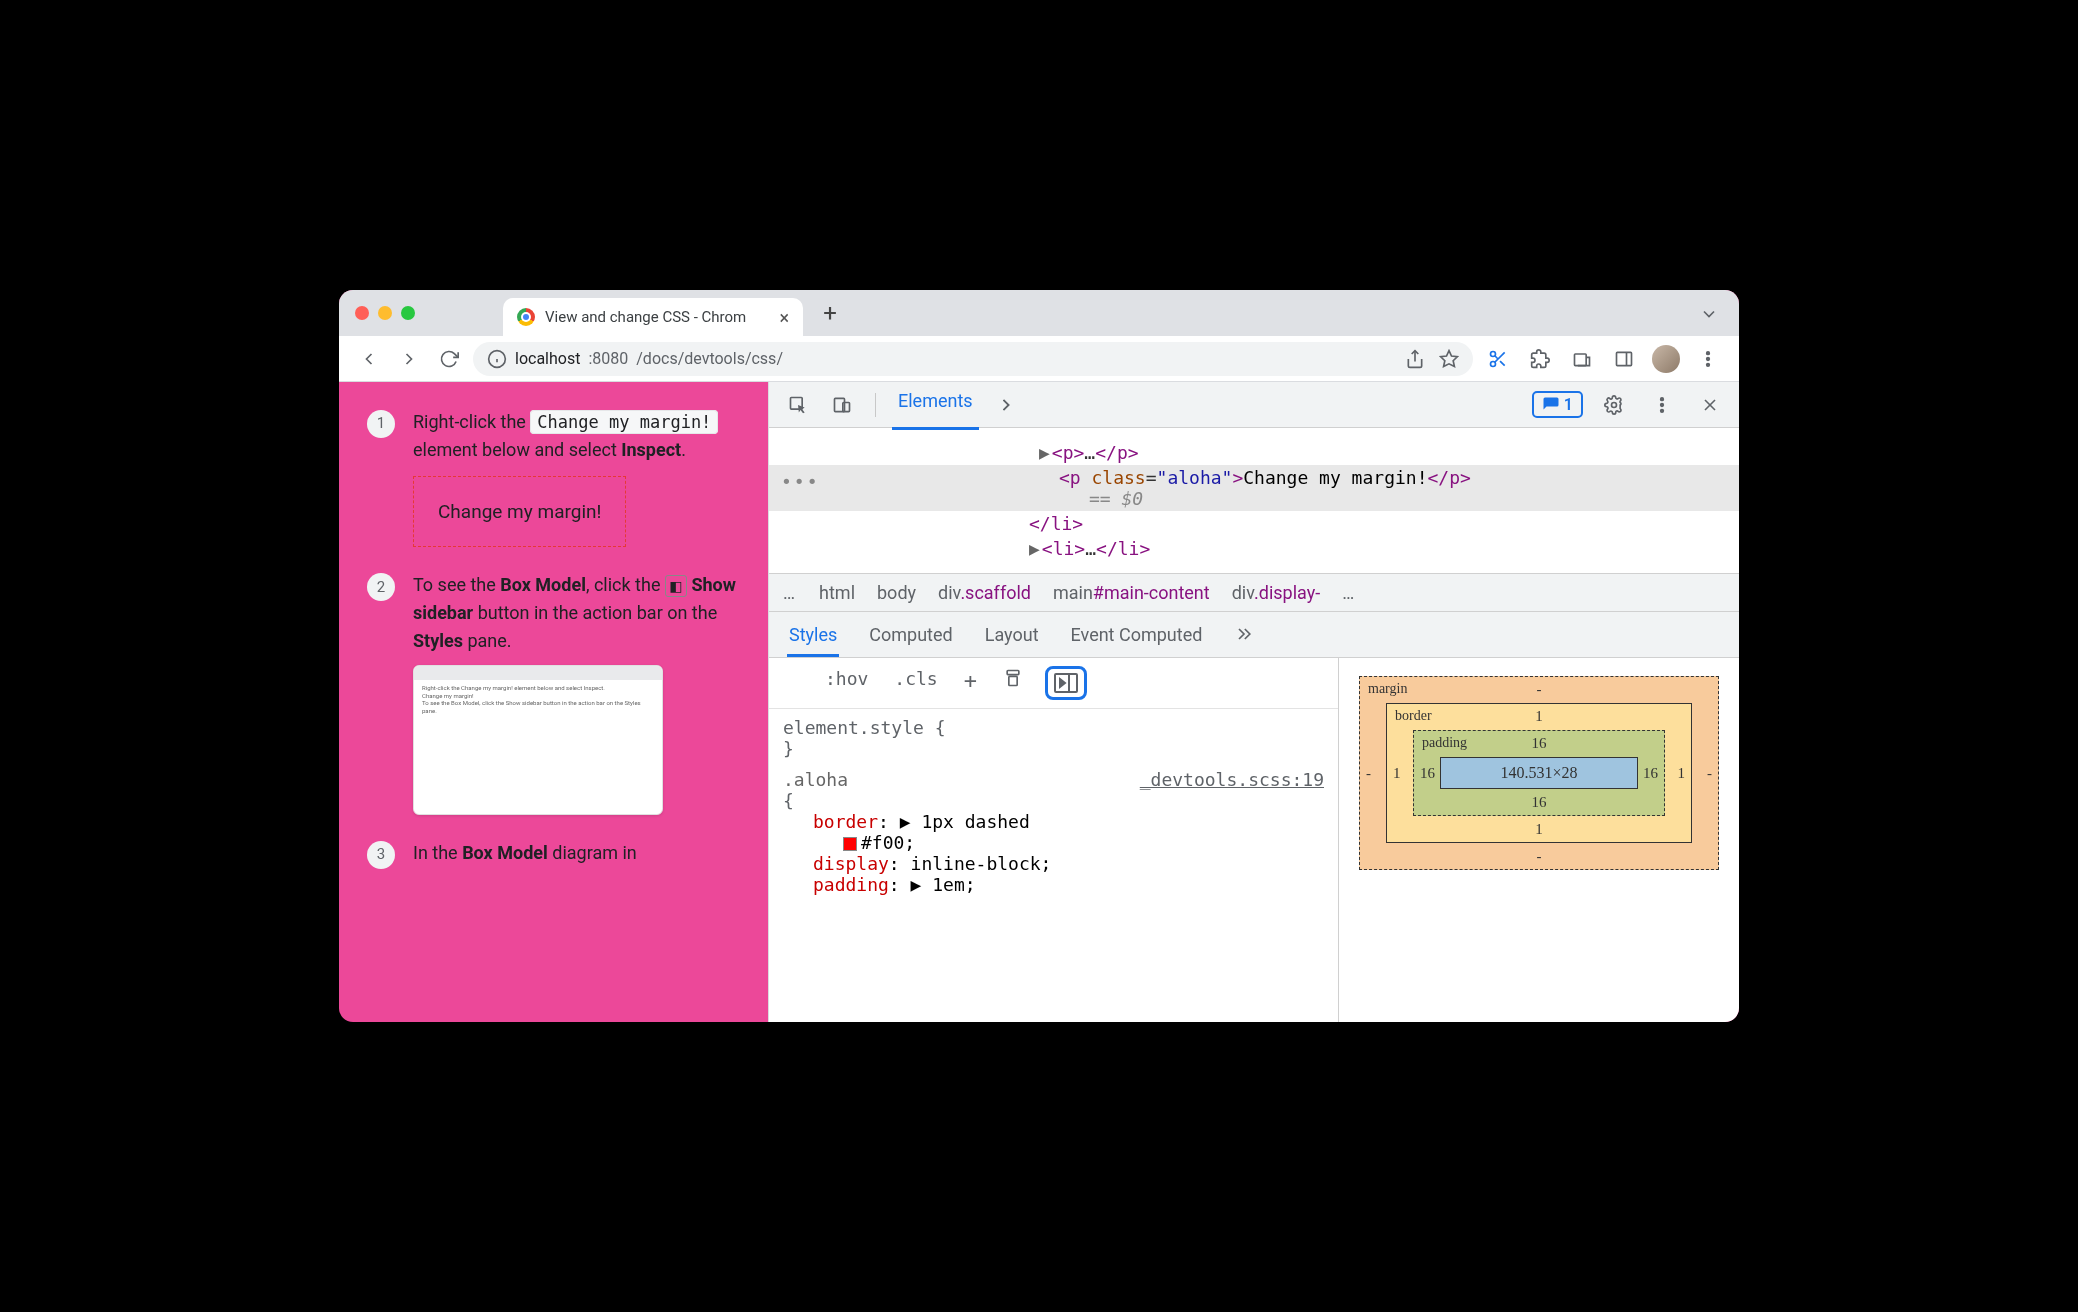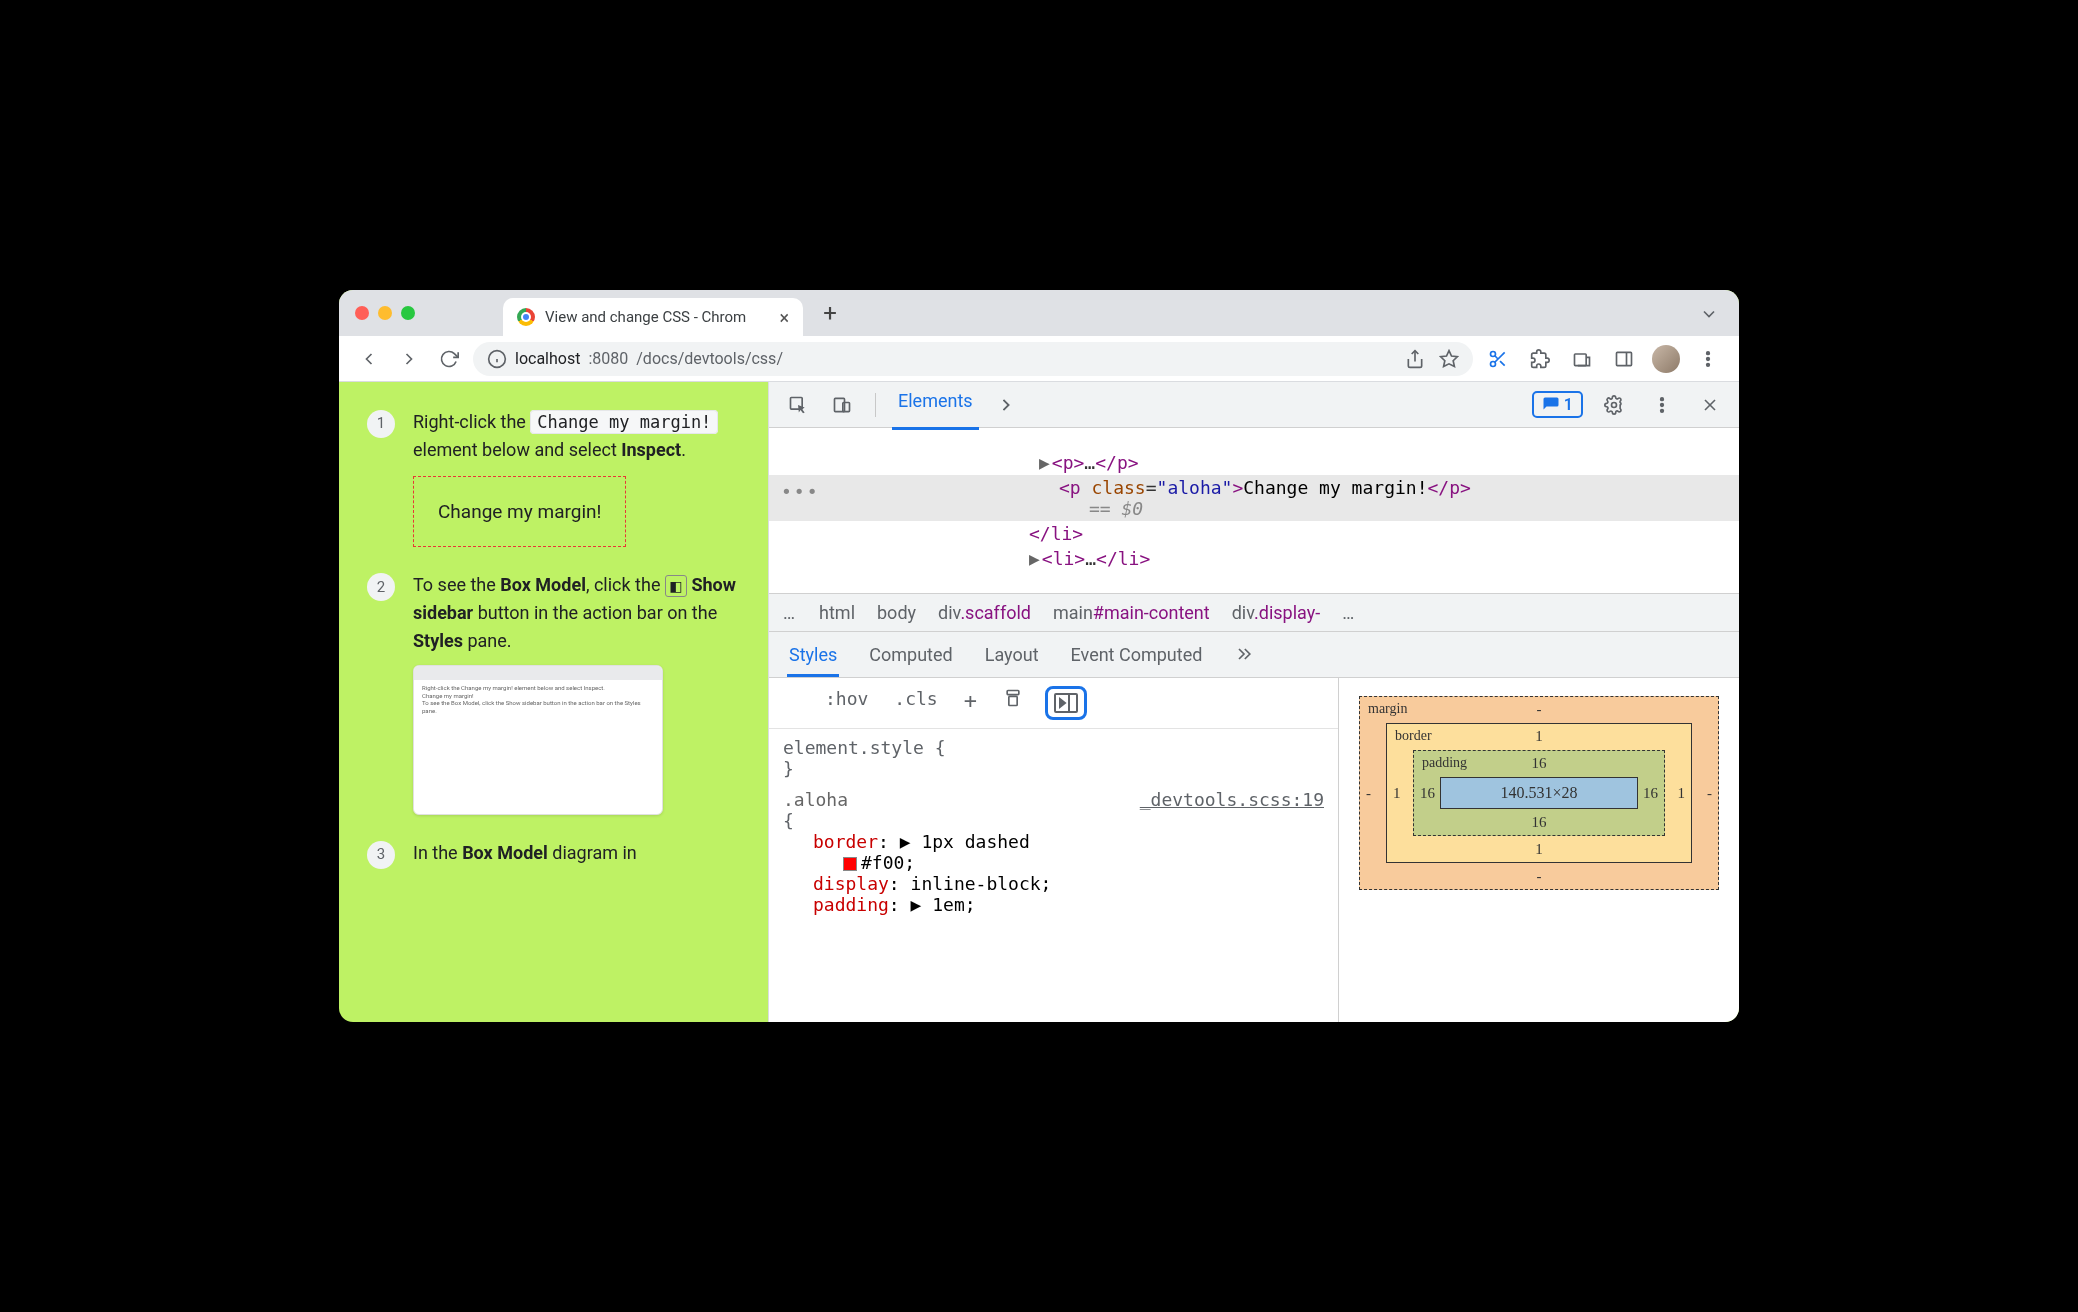--- a/index.html
+++ b/index.html
@@ -7,21 +7,21 @@
     margin: 0;
     font-family: -apple-system, BlinkMacSystemFont, "Segoe UI", Roboto, sans-serif;
     background: #000;
     display: flex;
     align-items: center;
     justify-content: center;
     min-height: 100vh;
   }
   .window {
     width: 1400px;
-    background: #bef264;
+    background: #ec4899;
     border-radius: 14px;
     overflow: hidden;
     box-shadow: 0 20px 60px rgba(0,0,0,0.45);
   }
 
   
   .tab-strip {
     background: #dfe1e5;
     height: 46px;
     display: flex;
@@ -73,21 +73,21 @@
 
   
   .devtools{flex:1;display:flex;flex-direction:column;background:#fff;font-size:16px;color:#333}
   .dt-top{display:flex;align-items:center;height:46px;border-bottom:1px solid #d0d0d0;padding:0 12px;gap:10px;background:#f1f3f4}
   .dt-top .sp{width:1px;height:24px;background:#c8c8c8;margin:0 6px}
   .dt-tab{padding:10px 6px;color:#5f6368;font-size:18px;cursor:pointer}
   .dt-tab.active{color:#1a73e8;border-bottom:3px solid #1a73e8;padding-bottom:16px}
   .dt-top .right{margin-left:auto;display:flex;align-items:center;gap:14px}
   .badge-count{display:flex;align-items:center;gap:4px;border:2px solid #1a73e8;border-radius:5px;padding:2px 8px;color:#1a73e8;font-weight:600}
 
-  .dom{font-family:ui-monospace,Menlo,monospace;font-size:18px;padding:22px 0;border-bottom:1px solid #d0d0d0}
+  .dom{font-family:ui-monospace,Menlo,monospace;font-size:18px;padding:12px 0;border-bottom:1px solid #d0d0d0}
   .dom .line{padding:2px 10px 2px 20px;white-space:nowrap}
   .dom .selected{background:#e8e8e8;position:relative}
   .dom .dots{position:absolute;left:12px;top:6px;color:#888;letter-spacing:2px}
   .dom .tag{color:#881280}
   .dom .attr-n{color:#994500}
   .dom .attr-v{color:#1a1aa6}
   .dom .txt{color:#000}
   .dom .eq0{color:#888;font-style:italic}
   .dom .caret{color:#666;margin-right:2px}
   .indent1{padding-left:270px !important}

